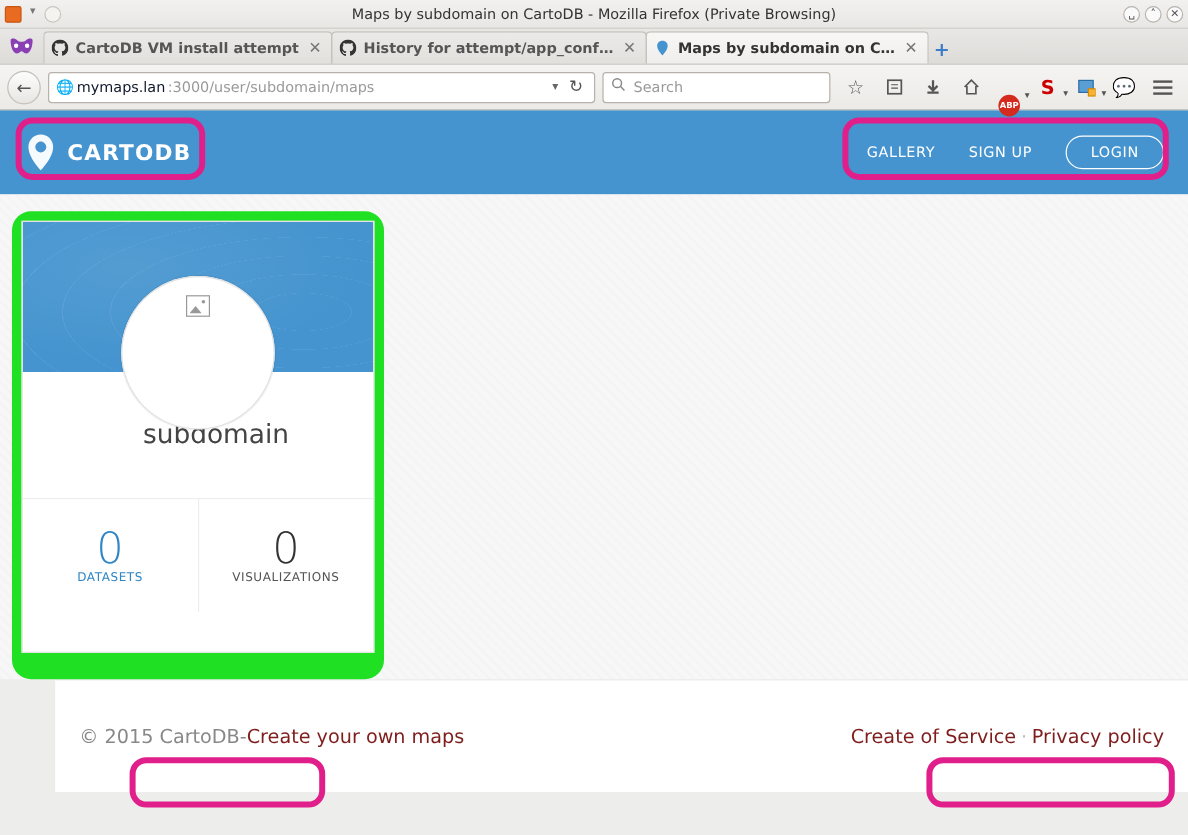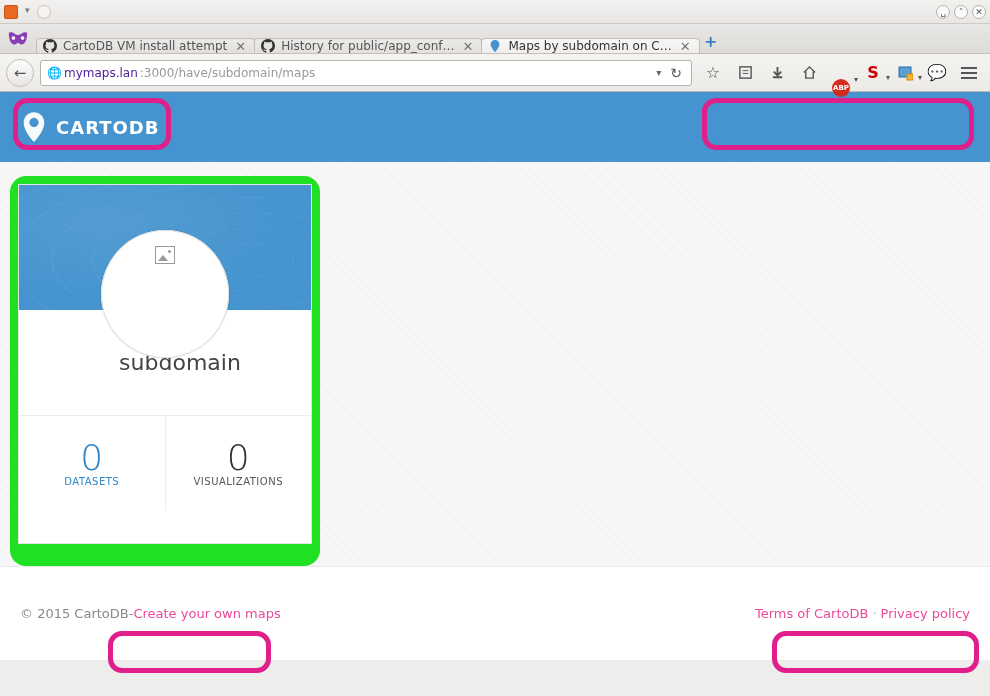--- a/index.html
+++ b/index.html
@@ -37,34 +37,35 @@
   background: linear-gradient(#e9e7e5,#dedcd9);
   border-bottom: 1px solid #c4beb8;
   display:flex;
   align-items:flex-end;
 }
 .mask-icon {
   width:36px; height:28px; display:flex; align-items:center; justify-content:center;
 }
 .mask-icon svg { width:22px; height:16px; }
 .tab {
-  height:15px;
+  height:27px;
   flex: 0 0 205px;
   background: linear-gradient(#f8f7f6,#efeeec);
   border:1px solid #c4beb8;
   border-bottom:none;
   border-top-left-radius:4px;
   border-top-right-radius:4px;
   margin-right:-1px;
   display:flex; align-items:center;
   padding:0 6px;
   font-size:12px;
   color:#333;
   gap:6px;
   position:relative;
+  font-weight:bold;
 }
 .tab.inactive { background: linear-gradient(#eceae8,#e2e0dd); color:#555;}
 .tab .tab-label { flex:1; white-space:nowrap; overflow:hidden; text-overflow:ellipsis;}
 .tab .tab-close { font-size:13px; color:#777; padding:0 2px;}
 .tab .favicon { width:14px; height:14px; flex-shrink:0;}
 .newtab { width:24px; height:24px; display:flex; align-items:center; justify-content:center; color:#3b7dc9; font-size:16px; font-weight:bold;}
 
 
 .navbar {
   height: 38px;
@@ -85,21 +86,21 @@
   flex: 1 1 auto;
   height:26px;
   background:#fff;
   border:1px solid #b6b1ab;
   border-radius:3px;
   display:flex; align-items:center;
   padding:0 6px;
   font-size:12px;
   gap:2px;
 }
-.urlbar .url-black{ color:#4c1d95; }
+.urlbar .url-black{ color:#0f172a; }
 .urlbar .url-gray{ color:#999; }
 .urlbar .spacer{ flex:1; }
 .urlbar .dropdown-caret-url { color:#666; font-size:10px; padding:0 4px; }
 .urlbar .reload { color:#555; font-size:14px; padding:0 3px;}
 .searchbar {
   flex: 0 0 190px;
   height:26px;
   background:#fff;
   border:1px solid #b6b1ab;
   border-radius:3px;
@@ -211,37 +212,39 @@
   flex:1; display:flex; align-items:center; justify-content:center;
   color:#c5c5c5; font-size:22px; font-weight:300;
 }
 
 .footer {
   height: 94px;
   background:#fff;
   border-top:1px solid #e9e9e9;
   display:flex; align-items:center;
   padding:0 20px;
-  font-size:13px;
+  font-size:16px;
+  margin-left:46px;
 }
 .footer .copy{ color:#888;}
-.footer a{ color:#ec4899; text-decoration:none; cursor:pointer;text-align:right;}
+.footer a{ color:#7f1d1d; text-decoration:none; cursor:pointer;text-align:right;}
 .footer .sep{ color:#bbb; padding:0 4px;}
 .footer-spacer{flex:1;}
 
 </style>
 </head>
 <body>
 
 <div class="titlebar">
   <div class="left-icons">
     <div class="square-icon"></div>
     <span class="dropdown-caret">▾</span>
     <div class="pin-dot"></div>
   </div>
+  <div class="title">Maps by subdomain on CartoDB - Mozilla Firefox (Private Browsing)</div>
   <div class="win-btns">
     <div class="win-dot">␣</div>
     <div class="win-dot">˄</div>
     <div class="win-dot">✕</div>
   </div>
 </div>
 
 <div class="tabstrip">
   <div class="mask-icon">
     <svg viewBox="0 0 24 16">
@@ -254,42 +257,49 @@
     <span class="favicon"><svg viewBox="0 0 16 16">
           <path fill="#333" d="M8 0C3.6 0 0 3.6 0 8c0 3.5 2.3 6.5 5.5 7.6.4.1.5-.2.5-.4v-1.5c-2.2.5-2.7-1-2.7-1-.4-.9-.9-1.2-.9-1.2-.7-.5.1-.5.1-.5.8.1 1.2.8 1.2.8.7 1.2 1.9.9 2.3.7.1-.5.3-.9.5-1.1-1.8-.2-3.6-.9-3.6-4 0-.9.3-1.6.8-2.1-.1-.2-.4-1 .1-2.1 0 0 .7-.2 2.2.8.6-.2 1.3-.3 2-.3s1.4.1 2 .3c1.5-1 2.2-.8 2.2-.8.5 1.1.2 1.9.1 2.1.5.6.8 1.3.8 2.1 0 3.1-1.9 3.8-3.6 4 .3.2.5.7.5 1.4v2.1c0 .2.1.5.5.4C13.7 14.5 16 11.5 16 8c0-4.4-3.6-8-8-8z"></path>
         </svg></span>
     <span class="tab-label">CartoDB VM install attempt</span>
     <span class="tab-close">✕</span>
   </div>
   <div class="tab inactive">
     <span class="favicon"><svg viewBox="0 0 16 16">
           <path fill="#333" d="M8 0C3.6 0 0 3.6 0 8c0 3.5 2.3 6.5 5.5 7.6.4.1.5-.2.5-.4v-1.5c-2.2.5-2.7-1-2.7-1-.4-.9-.9-1.2-.9-1.2-.7-.5.1-.5.1-.5.8.1 1.2.8 1.2.8.7 1.2 1.9.9 2.3.7.1-.5.3-.9.5-1.1-1.8-.2-3.6-.9-3.6-4 0-.9.3-1.6.8-2.1-.1-.2-.4-1 .1-2.1 0 0 .7-.2 2.2.8.6-.2 1.3-.3 2-.3s1.4.1 2 .3c1.5-1 2.2-.8 2.2-.8.5 1.1.2 1.9.1 2.1.5.6.8 1.3.8 2.1 0 3.1-1.9 3.8-3.6 4 .3.2.5.7.5 1.4v2.1c0 .2.1.5.5.4C13.7 14.5 16 11.5 16 8c0-4.4-3.6-8-8-8z"></path>
         </svg></span>
-    <span class="tab-label">History for public/app_conf…</span>
+    <span class="tab-label">History for attempt/app_conf…</span>
     <span class="tab-close">✕</span>
   </div>
   <div class="tab">
     <span class="favicon"><svg viewBox="0 0 16 16">
           <path fill="#4594cf" d="M8 1 C5 1 3 3 3 6 C3 10 8 15 8 15 C8 15 13 10 13 6 C13 3 11 1 8 1 Z"></path>
         </svg></span>
     <span class="tab-label">Maps by subdomain on C…</span>
     <span class="tab-close">✕</span>
   </div>
   <div class="newtab">+</div>
 </div>
 
 <div class="navbar">
   <div class="nav-btn">←</div>
   <div class="urlbar">
     <span style="color:#888;">🌐</span>
     <span class="url-black">mymaps.lan</span>
-    <span class="url-gray">:3000/have/subdomain/maps</span>
+    <span class="url-gray">:3000/user/subdomain/maps</span>
     <span class="spacer"></span>
     <span class="dropdown-caret-url">▾</span>
     <span class="reload">↻</span>
+  </div>
+  <div class="searchbar">
+    <span class="mag"><svg viewBox="0 0 16 16">
+          <circle cx="6.5" cy="6.5" r="4.5" fill="none" stroke="#888" stroke-width="1.5"></circle>
+          <line x1="10" y1="10" x2="14" y2="14" stroke="#888" stroke-width="1.5"></line>
+        </svg></span>
+    <span>Search</span>
   </div>
   <div class="toolbar-icons">
     <span class="tb-icon">☆</span>
     <span class="tb-icon">
         <svg viewBox="0 0 16 16" width="15" height="15">
           <rect x="2" y="2" width="12" height="12" fill="none" stroke="#555" stroke-width="1.5"></rect>
           <line x1="5" y1="6" x2="11" y2="6" stroke="#555"></line>
           <line x1="5" y1="9" x2="11" y2="9" stroke="#555"></line>
         </svg>
       </span>
@@ -327,20 +337,25 @@
 </div>
 
 <div class="page-header">
   <div class="logo">
     <svg viewBox="0 0 24 28">
         <path fill="#fff" d="M12 1 C7 1 3 5 3 10 C3 18 12 27 12 27 C12 27 21 18 21 10 C21 5 17 1 12 1 Z M12 6 C14 6 16 8 16 10 C16 12 14 14 12 14 C10 14 8 12 8 10 C8 8 10 6 12 6 Z" opacity="0.95"></path>
       </svg>
     <span class="logo-text">CARTODB</span>
   </div>
   <div class="header-spacer"></div>
+  <div class="header-nav">
+    <span>GALLERY</span>
+    <span>SIGN UP</span>
+    <span class="login-btn">LOGIN</span>
+  </div>
 </div>
 
 <div class="page-body">
   <div class="profile-card-wrap">
     <div class="profile-card">
       <div class="profile-top">
         <div class="avatar">
           <div class="img-ph"></div>
         </div>
       </div>
@@ -357,21 +372,21 @@
       </div>
     </div>
   </div>
 </div>
 
 <div class="footer">
   <span class="copy">© 2015 CartoDB</span>
   <span class="copy"> - </span>
   <a>Create your own maps</a>
   <div class="footer-spacer"></div>
-  <a>Terms of CartoDB</a>
+  <a>Create of Service</a>
   <span class="sep"> · </span>
   <a>Privacy policy</a>
 </div>
 
 <div class="annot" style="left:13px; top:98px; width:158px; height:52px;"></div>
 <div class="annot" style="left:702px; top:98px; width:272px; height:52px;"></div>
 <div class="annot" style="left:108px; top:631px; width:163px; height:42px;"></div>
 <div class="annot" style="left:772px; top:631px; width:207px; height:42px;"></div>
 
 </body></html>

